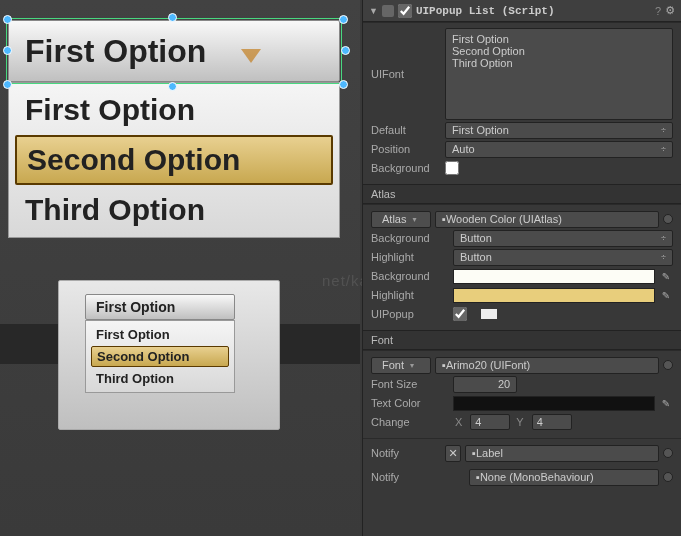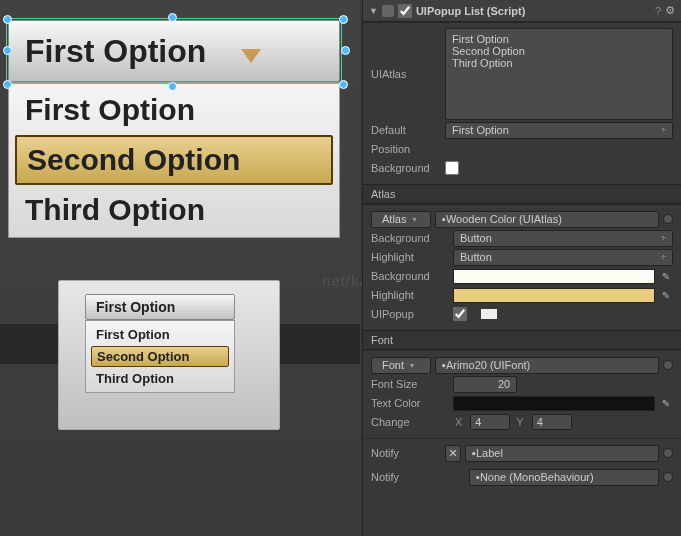--- a/index.html
+++ b/index.html
@@ -29,21 +29,21 @@
   .popup-frame { position: absolute; left: 58px; top: 280px; width: 222px; height: 150px; border: 1px solid #aaa; background: linear-gradient(180deg, #e8e8e8 0%, #bfbfbf 100%); border-radius: 2px; }
   
   
   .back-band { position: absolute; left: 0; top: 324px; width: 360px; height: 40px; background: #282828; }
   
   
   .inspector { position: absolute; left: 362px; top: 0; width: 319px; height: 536px; background: #383838; font-size: 11px; color: #b8b8b8; border-left: 1px solid #222; }
   .comp-header { height: 22px; background: #3f3f3f; border-bottom: 1px solid #222; display: flex; align-items: center; padding: 0 6px; gap: 4px; }
   .comp-header .tri { color: #aaa; font-size: 9px; }
   .comp-header input[type=checkbox] { accent-color: #666; }
-  .comp-header .title { color: #ccc; font-weight: bold; flex: 1; }
+  .comp-header .title { color: #ccc; font-weight: bold; flex: 1; font-family: Liberation Mono, monospace; }
   .comp-header .icon { width: 12px; height: 12px; background: #666; border-radius: 2px; }
   
   .section { padding: 4px 8px 6px 8px; border-top: 1px solid #2a2a2a; }
   .section-h { background: #333; color: #bbb; padding: 3px 8px; font-size: 11px; border-top: 1px solid #222; border-bottom: 1px solid #222; }
   .row { display: flex; align-items: center; min-height: 18px; margin: 1px 0; gap: 4px; }
   .label { width: 70px; color: #aaa; }
   .label-s { width: 78px; color: #aaa; }
   .field { flex: 1; background: #4b4b4b; border: 1px solid #222; border-radius: 2px; height: 17px; color: #ccc; padding: 0 6px; display: flex; align-items: center; position: relative; font-size: 11px; }
   .field.drop::after { content: "÷"; position: absolute; right: 6px; color: #aaa; font-size: 9px; }
   .textarea { flex: 1; background: #4b4b4b; border: 1px solid #222; border-radius: 2px; min-height: 92px; color: #ccc; padding: 4px 6px; font-size: 11px; white-space: pre-line; }
@@ -106,31 +106,32 @@
     <span class="tri">▼</span>
     <span class="icon"></span>
     <input type="checkbox" checked="" class="cb" style="">
     <span class="title">UIPopup List (Script)</span>
     <span style="color:#888;">?</span>
     <span style="color:#aaa;">⚙</span>
   </div>
 
   <div class="section">
     <div class="row">
-      <div class="label">UIAtlas</div>
+      <div class="label">UIFont</div>
       <div class="textarea">First Option
 Second Option
 Third Option</div>
     </div>
     <div class="row">
       <div class="label">Default</div>
       <div class="field drop">First Option</div>
     </div>
     <div class="row">
       <div class="label">Position</div>
+      <div class="field drop">Auto</div>
     </div>
     <div class="row">
       <div class="label">Background</div>
       <input type="checkbox" class="cb" style="">
     </div>
   </div>
 
   <div class="section-h">Atlas</div>
   <div class="section">
     <div class="row">

